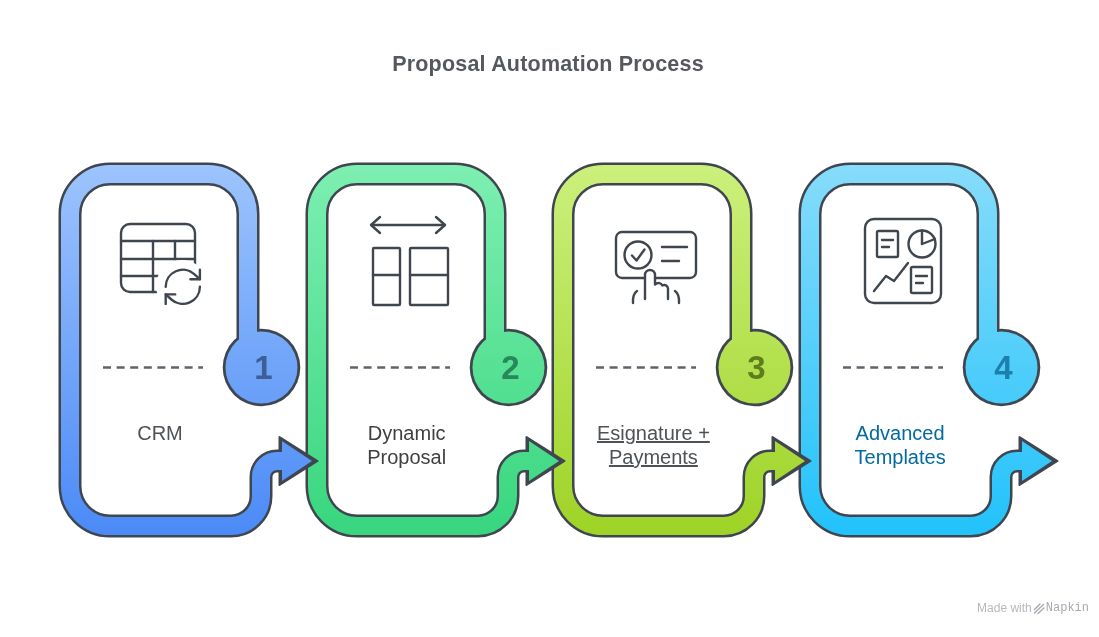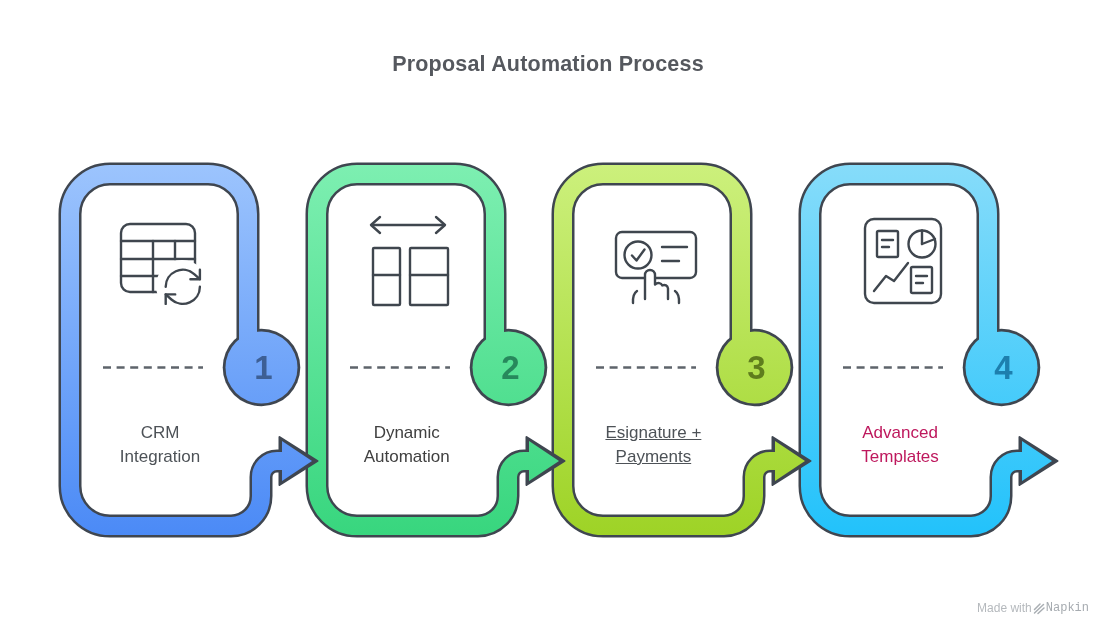--- a/index.html
+++ b/index.html
@@ -3,21 +3,21 @@
 <meta charset="utf-8">
 <style>
   html,body{margin:0;padding:0;background:#ffffff;}
   body{width:1099px;height:637px;position:relative;overflow:hidden;
        font-family:"Liberation Sans", sans-serif;}
   #diagram-title{position:absolute;top:52px;left:0;width:1096px;text-align:center;
        font-size:21.5px;font-weight:bold;letter-spacing:.2px;}
   #cards,#labels{position:absolute;left:0;top:0;width:1099px;height:637px;}
   .card-svg{position:absolute;top:155px;}
   .step-label{position:absolute;top:421px;width:178px;text-align:center;
-       font-size:17px;line-height:24px;color:#4d5257;}
+       font-size:20px;line-height:24px;color:#4d5257;}
   #napkin-credit{position:absolute;top:601px;right:10px;font-size:12px;color:#b5b9bd;
        display:flex;align-items:center;gap:0;}
   #napkin-credit .brand{color:#a6abb0;font-family:Liberation Mono, monospace;}
 </style>
 </head>
 <body>
 
 <div id="diagram-title" style="color: rgb(85, 88, 94);">Proposal Automation Process</div>
 <div id="cards">
     <svg width="280" height="400" viewBox="0 0 280 400" class="card-svg" style="left: 51px; z-index: 10;">
@@ -126,31 +126,30 @@
         <path d="M21,79 L33,64 L41,69 L55,51" stroke="#3f464e" fill="none" stroke-width="2.4" stroke-linecap="round" stroke-linejoin="round"></path>
         <rect x="58" y="55" width="21" height="26" rx="1.5" stroke="#3f464e" fill="none" stroke-width="2.4" stroke-linecap="round" stroke-linejoin="round"></rect>
         <path d="M63,64 H74" stroke="#3f464e" fill="none" stroke-width="2.4" stroke-linecap="round" stroke-linejoin="round"></path>
         <path d="M63,71 H70" stroke="#3f464e" fill="none" stroke-width="2.4" stroke-linecap="round" stroke-linejoin="round"></path>
       </g>
     </svg>
   </div>
 <div id="labels">
     <div class="step-label" style="left: 71px; color: rgb(77, 82, 87);">
       <div>CRM</div>
-      <div>Integration</div>
     </div>
     <div class="step-label" style="left: 317.7px; color: #404040;">
       <div>Dynamic</div>
-      <div>Automation</div>
+      <div>Proposal</div>
     </div>
     <div class="step-label" style="left: 564.4px; color: rgb(77, 82, 87); text-decoration: underline;">
       <div>Esignature +</div>
       <div>Payments</div>
     </div>
-    <div class="step-label" style="left: 811.1px; color: #be185d;">
+    <div class="step-label" style="left: 811.1px; color: #0369a1;">
       <div>Advanced</div>
       <div>Templates</div>
     </div>
   </div>
 
 <div id="napkin-credit">
   <span>Made with</span>
   <svg width="14" height="14" viewBox="0 0 14 14">
     <g stroke="#a9aeb3" stroke-width="1.5" stroke-linecap="round" fill="none">
       <path d="M2.5,8.5 L8,3"></path>

